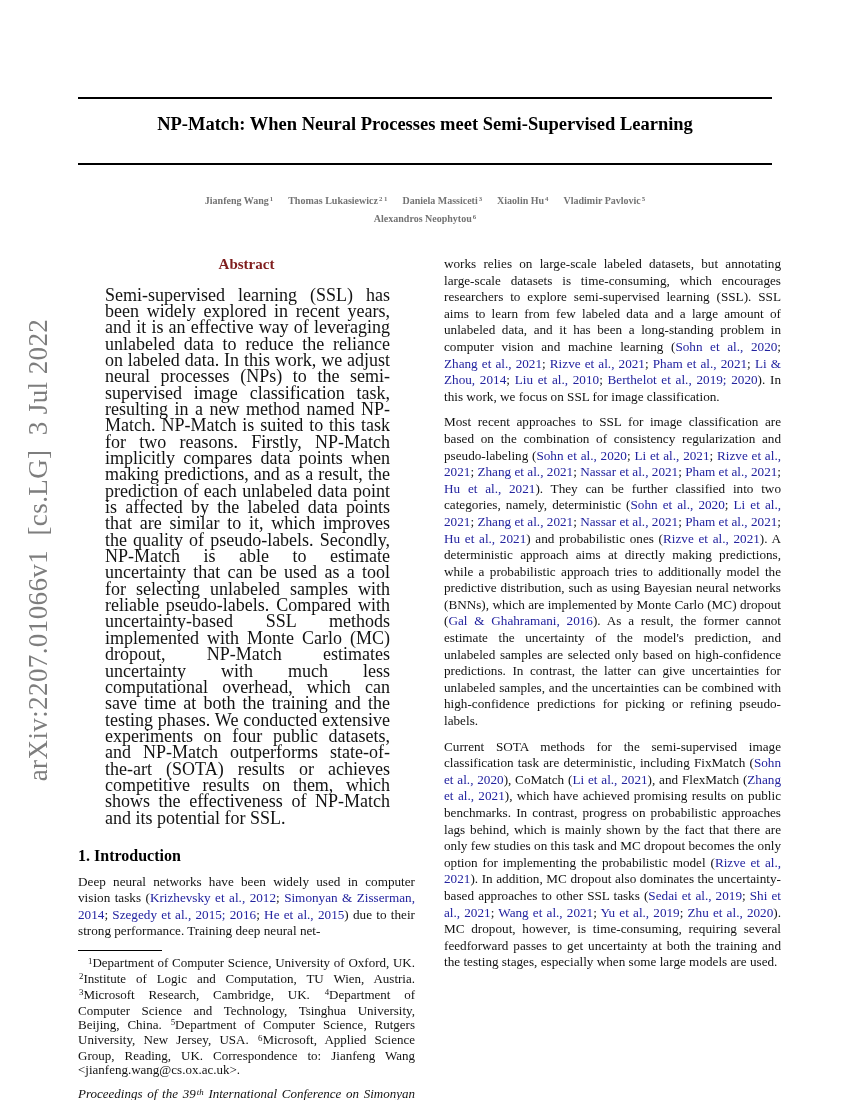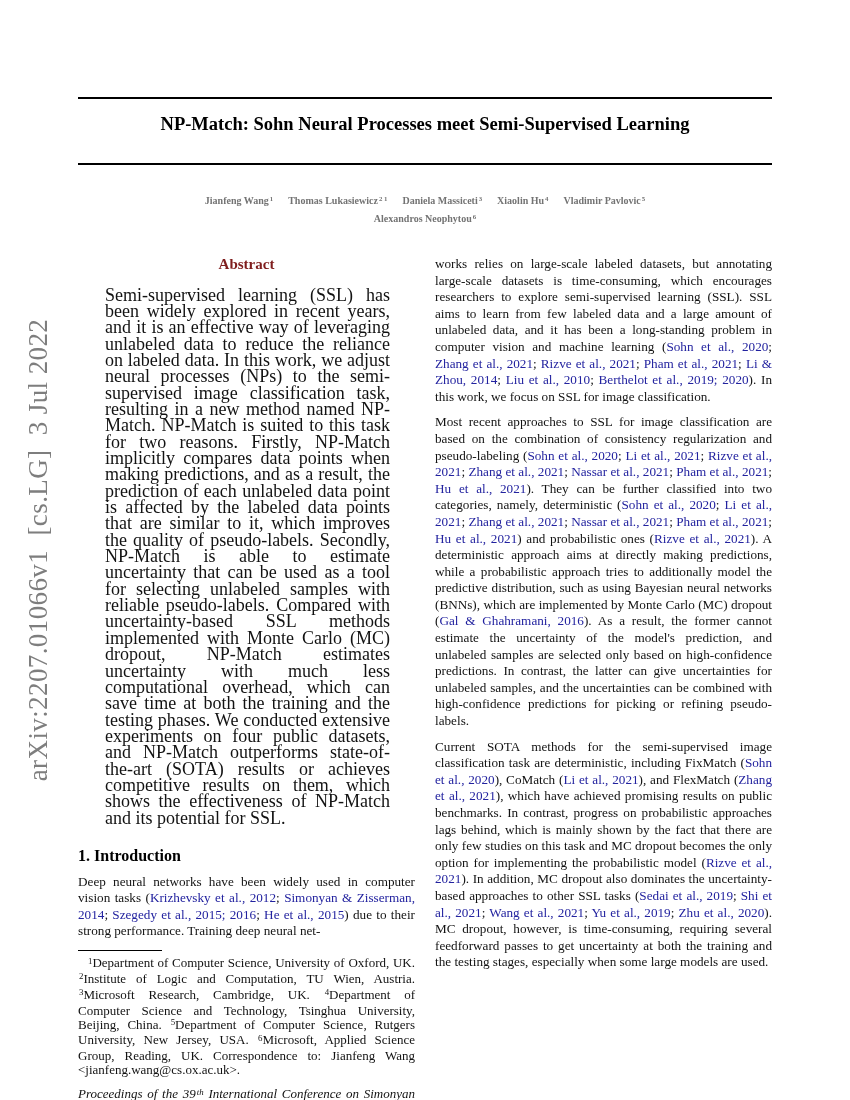--- a/index.html
+++ b/index.html
@@ -27,21 +27,21 @@
   .authors {
     position:absolute; left:78px; top:192px; width:694px;
     text-align:center; font-weight:bold; font-size:10px; line-height:17px;
     color:#737373;
   }
   .col {
     position:absolute; top:256px; width:337px;
     font-size:13.2px; line-height:16.6px; text-align:justify;
   }
   .col-left  { left:78px; }
-  .col-right { left:435px; }
+  .col-right { left:444px; }
   .abstract-heading {
     margin:0 0 14px 0; text-align:center;
     font-size:15px; font-weight:bold; color:#7f1d1d;
   }
   .abstract-body {
     margin:0 25px 0 27px; font-size:18px; line-height:16.35px;
     text-align:justify;
   }
   .section-heading {
     margin:22px 0 9px 0; font-size:16px; font-weight:bold;
@@ -67,21 +67,21 @@
 </style>
 </head>
 <body>
 
 <div class="page">
 
   <div class="arxiv-banner">arXiv:2207.01066v1  [cs.LG]  3 Jul 2022</div>
 
   <div class="rule rule-top"></div>
 
-  <h1 class="paper-title">NP-Match: Sohn Neural Processes meet Semi-Supervised Learning</h1>
+  <h1 class="paper-title">NP-Match: When Neural Processes meet Semi-Supervised Learning</h1>
 
   <div class="rule rule-bottom"></div>
 
   <div class="authors">
     <div>Jianfeng Wang<span class="sup">1</span><span class="gap"></span>Thomas Lukasiewicz<span class="sup">2 1</span><span class="gap"></span>Daniela Massiceti<span class="sup">3</span><span class="gap"></span>Xiaolin Hu<span class="sup">4</span><span class="gap"></span>Vladimir Pavlovic<span class="sup">5</span></div>
     <div>Alexandros Neophytou<span class="sup">6</span></div>
   </div>
 
   <div class="col col-left">
     <h2 class="abstract-heading">Abstract</h2>

